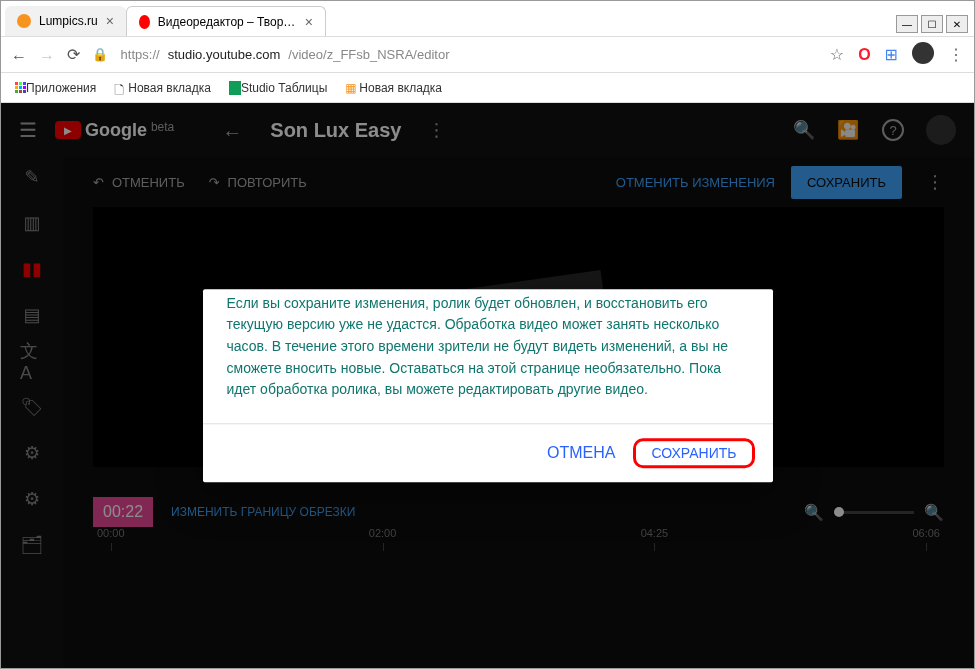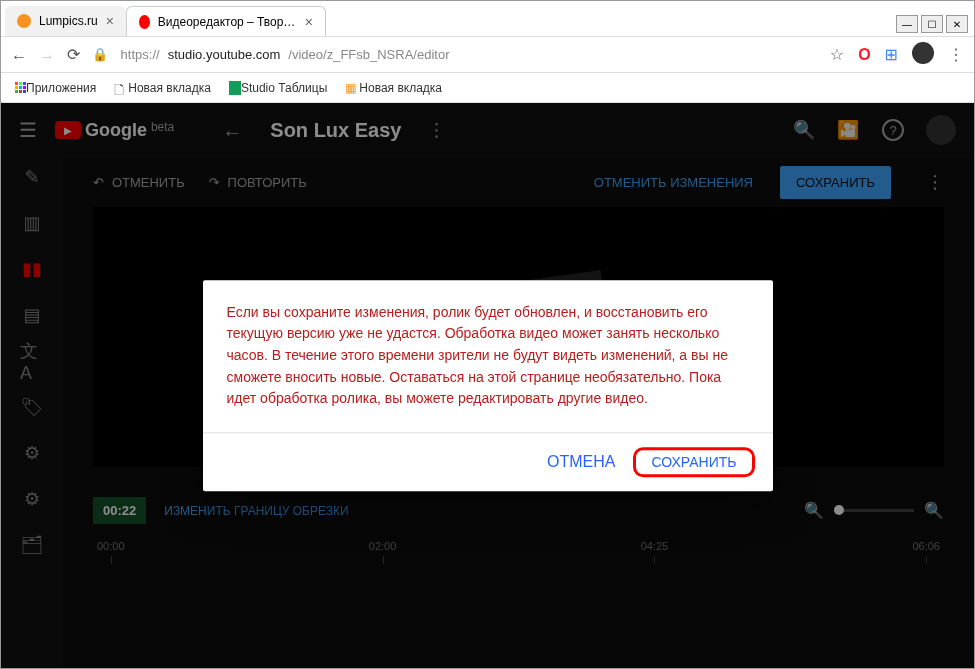--- a/index.html
+++ b/index.html
@@ -38,38 +38,38 @@
 .hdr-icon{font-size:18px}
 .avatar{width:30px;height:30px;border-radius:50%;background:#333}
 .sidebar{position:absolute;left:0;top:54px;bottom:0;width:62px;background:#111;display:flex;flex-direction:column;align-items:center;padding-top:8px;gap:22px;z-index:2}
 .sb-item{width:24px;height:24px;color:#888;display:flex;align-items:center;justify-content:center;font-size:18px}
 .sb-item.active{color:#ff0000}
 .main{position:absolute;left:62px;right:0;top:54px;bottom:0;background:#0d0d0d}
 .toolbar{height:50px;display:flex;align-items:center;padding:0 30px;gap:24px}
 .tb-btn{display:flex;align-items:center;gap:8px;color:#aaa;font-size:13px;font-weight:500}
 .tb-link{color:#3ea6ff;font-size:13px;font-weight:500;text-transform:uppercase}
 .save-main{background:#3ea6ff;color:#0d0d0d;padding:9px 16px;border-radius:2px;font-size:13px;font-weight:500}
-.tb-right{margin-left:auto;display:flex;align-items:center;gap:27px}
+.tb-right{margin-left:auto;display:flex;align-items:center;gap:16px}
 .preview{height:260px;background:#000;margin:0 30px;display:flex;align-items:center;justify-content:center}
 .preview-thumb{width:180px;height:110px;background:#2a2a2a;transform:rotate(-8deg)}
 .handle{text-align:center;color:#666;font-size:12px;padding:4px}
 .timeline{padding:8px 30px}
 .tl-top{display:flex;align-items:center;gap:18px}
-.timecode{background:#14532d;color:#fff;padding:6px 10px;font-size:13px;font-weight:bold}
+.timecode{background:#ec4899;color:#fff;padding:6px 10px;font-size:16px;font-weight:normal}
 .tl-link{color:#3ea6ff;font-size:12px;font-weight:500}
 .tl-zoom{margin-left:auto;display:flex;align-items:center;gap:10px;color:#888}
 .zoom-slider{width:80px;height:3px;background:#444;position:relative}
 .zoom-dot{width:10px;height:10px;background:#fff;border-radius:50%;position:absolute;left:0;top:-4px}
-.tl-ruler{margin-top:16px;display:flex;justify-content:space-between;color:#777;font-size:11px;padding:0 4px;position:relative}
+.tl-ruler{display:flex;justify-content:space-between;color:#777;font-size:11px;padding:0 4px;position:relative}
 .tl-tick{position:relative}
 .tl-tick::after{content:"";position:absolute;left:50%;top:16px;width:1px;height:8px;background:#444}
 .dialog{position:absolute;left:50%;top:50%;transform:translate(-50%,-50%);width:570px;background:#fff;border-radius:2px;z-index:10;box-shadow:0 10px 40px rgba(0,0,0,0.5)}
 .dlg-head{padding:22px 24px 14px;border-bottom:1px solid #e0e0e0}
 .dlg-title{font-size:19px;color:#222}
-.dlg-body{padding:22px 24px 22px;font-size:14px;color:#b91c1c;line-height:1.55}
+.dlg-body{padding:4px 24px 22px;font-size:14px;color:#0f766e;line-height:1.55}
 .dlg-foot{border-top:1px solid #e0e0e0;padding:12px 18px;display:flex;justify-content:flex-end;gap:6px;align-items:center}
 .dlg-cancel{color:#2962ff;font-size:16px;font-weight:500;padding:8px 12px;cursor:pointer}
 .dlg-save-wrap{border:3px solid #ff0000;border-radius:10px;padding:3px}
 .dlg-save{color:#2962ff;font-size:14px;font-weight:500;padding:8px 12px;cursor:pointer}
 </style>
 </head>
 <body>
 
 <div class="titlebar">
   <div class="tab inactive">

